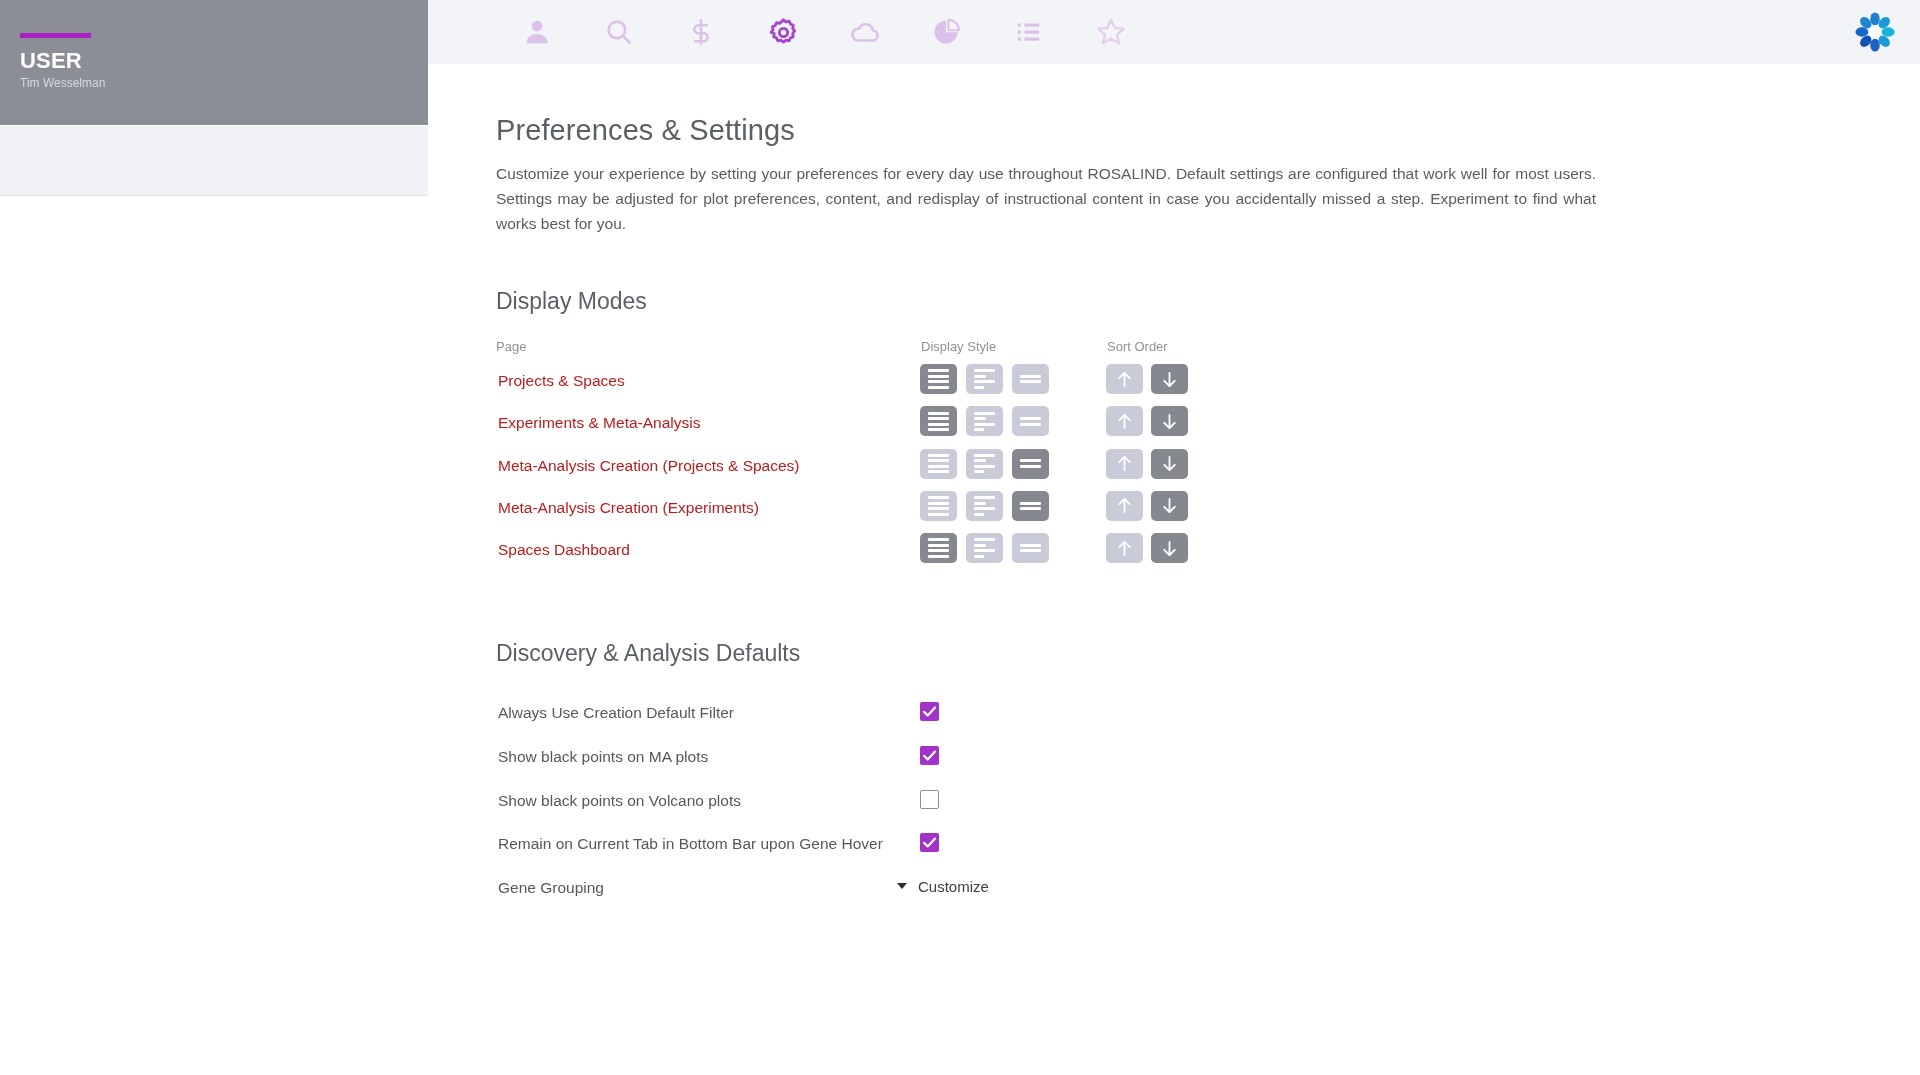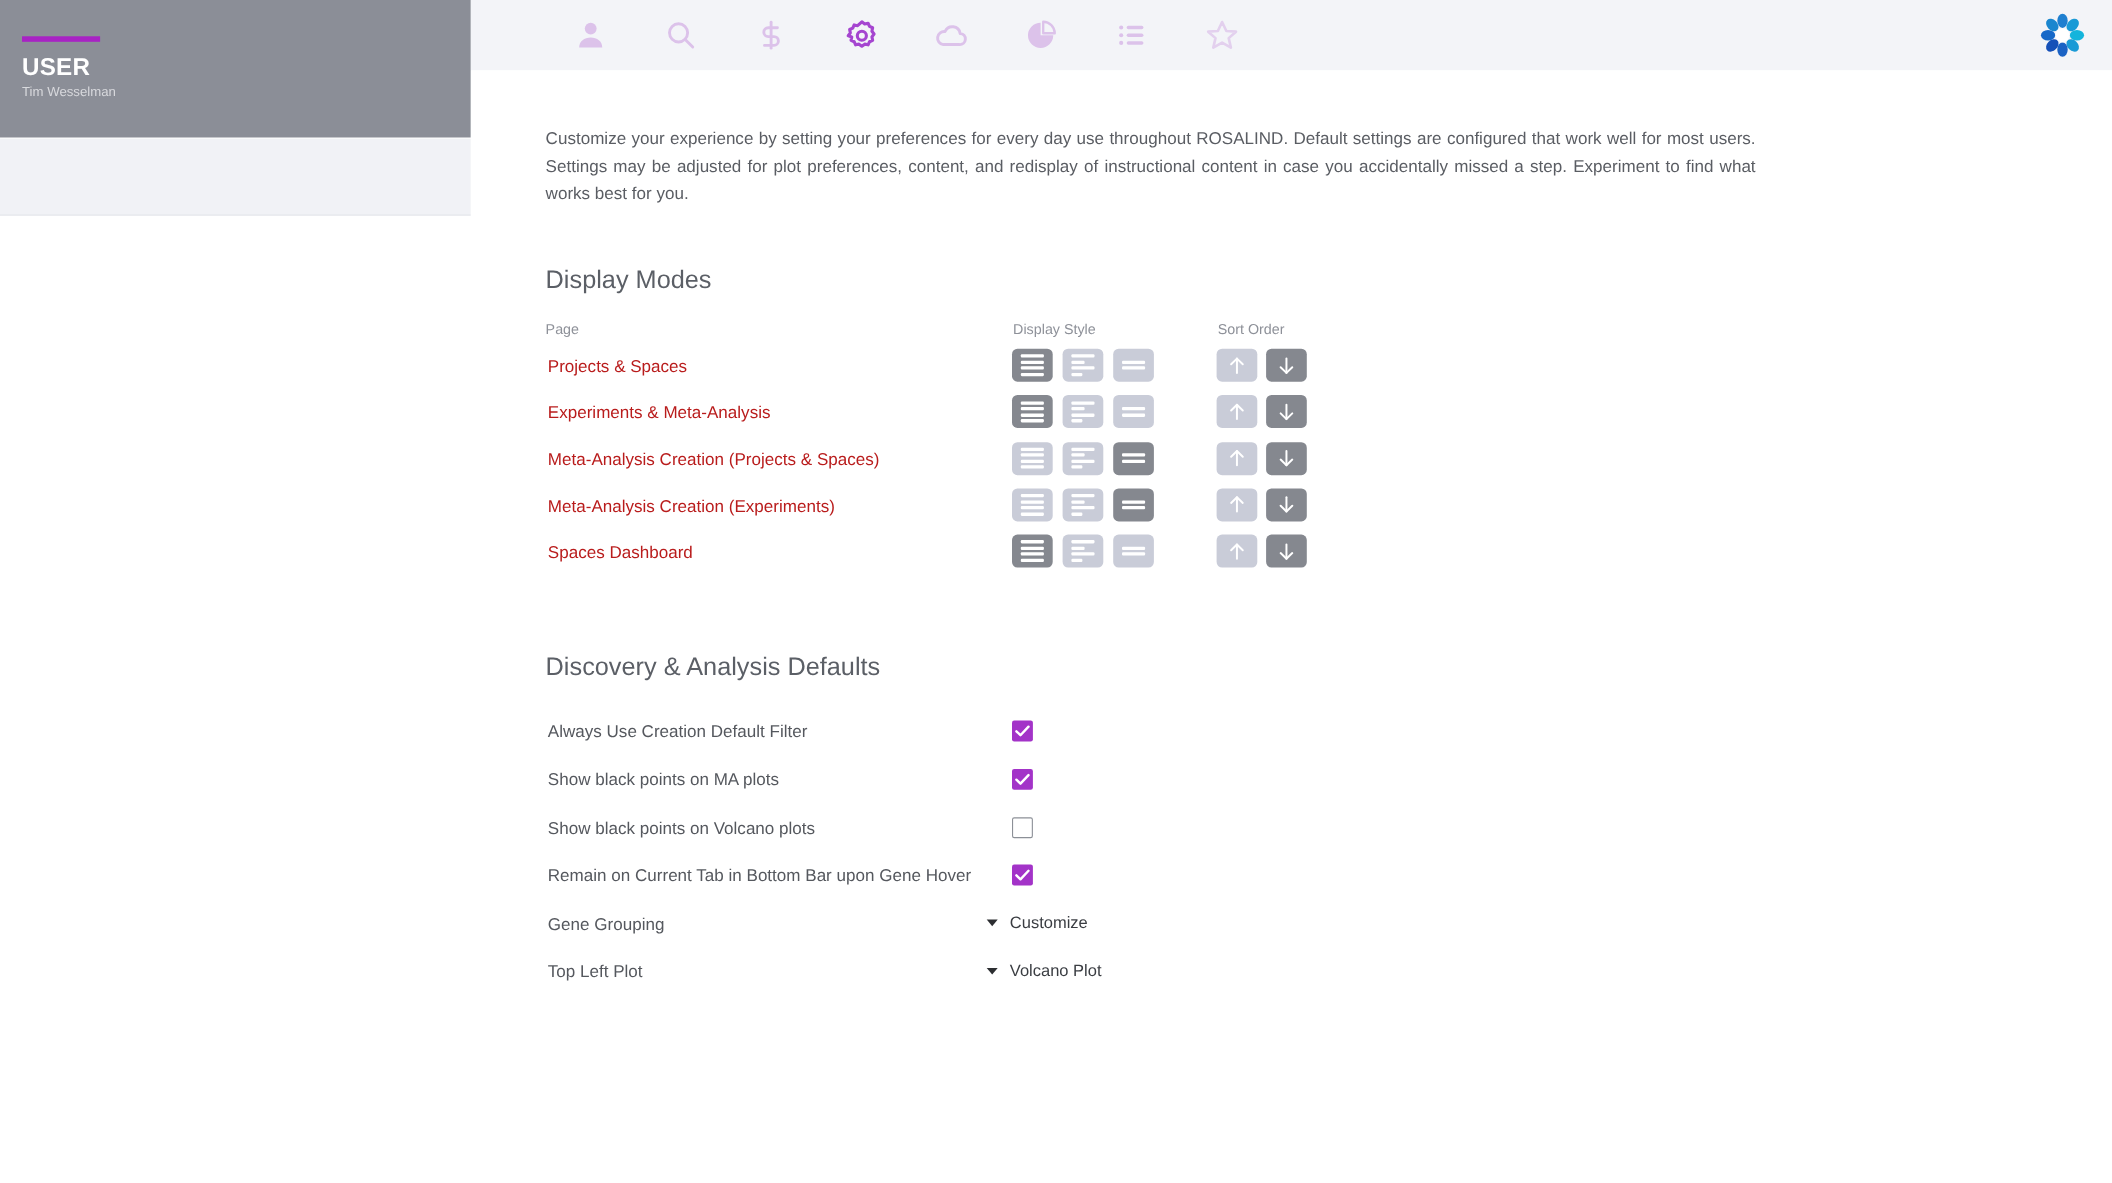--- a/index.html
+++ b/index.html
@@ -265,20 +265,21 @@
         <ellipse cx="13.4" cy="13.4" rx="5.4" ry="7.4" fill="#1a86cf" transform="rotate(-45 13.4 13.4)"></ellipse>
         <circle cx="24" cy="24" r="7.3" fill="#ffffff"></circle>
       </g>
     </svg>
   </span>
 </div>
 
 <div id="main">
   <div class="content-inner">
 
+    <h1 class="page-title">Preferences &amp; Settings</h1>
     <p class="page-desc">Customize your experience by setting your preferences for every day use throughout ROSALIND. Default settings are configured that work well for most users. Settings may be adjusted for plot preferences, content, and redisplay of instructional content in case you accidentally missed a step. Experiment to find what works best for you.</p>
 
     <h2 class="section-title">Display Modes</h2>
 
     <div>
       <div class="dm-head">
         <span class="dm-col-label dm-col-page">Page</span>
         <span class="dm-col-label dm-col-style">Display Style</span>
         <span class="dm-col-label dm-col-sort">Sort Order</span>
       </div>
@@ -522,23 +523,16 @@
             </svg>
           </div>
         </div>
         <div class="opt-row">
           <span class="opt-label">Gene Grouping</span>
           <div class="opt-select">
             <span class="caret"></span>
             <span class="opt-select-value">Customize</span>
           </div>
         </div>
-        <div class="opt-row">
-          <span class="opt-label">Top Left Plot</span>
-          <div class="opt-select">
-            <span class="caret"></span>
-            <span class="opt-select-value">Volcano Plot</span>
-          </div>
-        </div>
       </div>
 
   </div>
 </div>
 
 </body></html>

